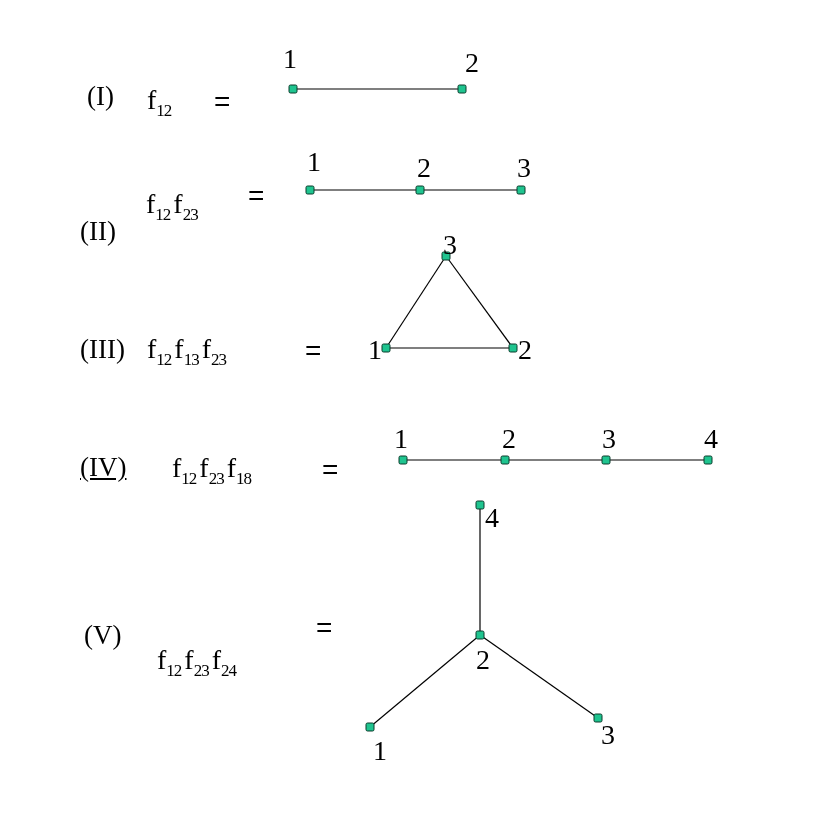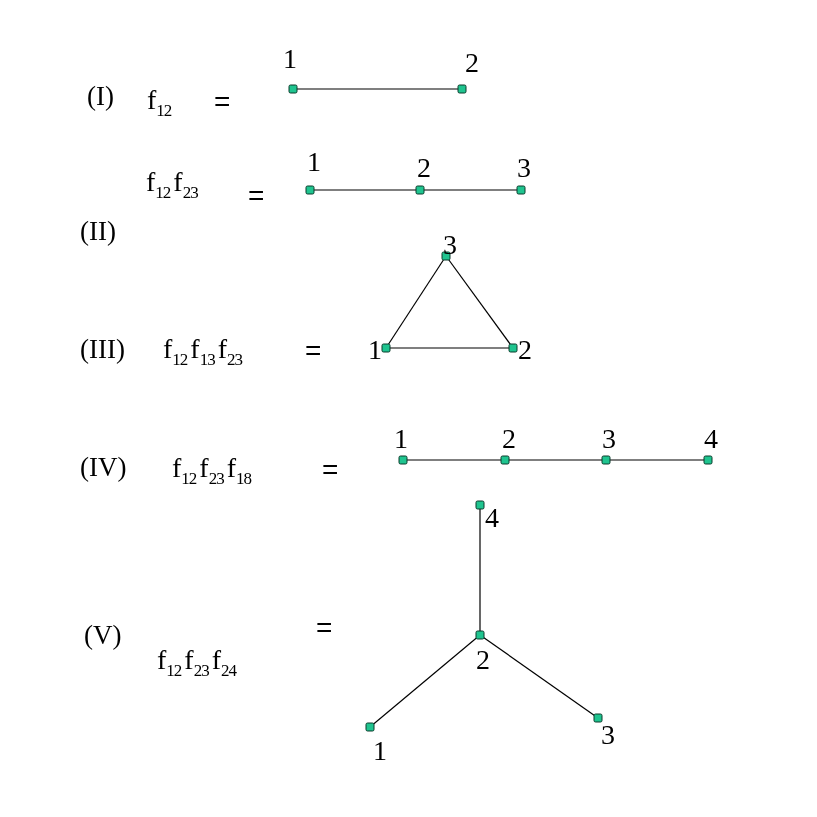--- a/index.html
+++ b/index.html
@@ -12,30 +12,30 @@
   .eq { position:absolute; font-family:"Liberation Sans", sans-serif; font-size:28px; line-height:1; }
   svg.graph { position:absolute; left:0; top:0; width:817px; height:817px; overflow:visible; }
   .nodelbl { font-family:"Liberation Serif", serif; font-size:28px; fill:#000; }
 </style>
 </head>
 <body>
 
 <div class="lbl" style="left:87px;top:83px;">(I)</div>
 <div class="lbl" style="left:80px;top:178px;margin-top:40px;">(II)</div>
 <div class="lbl" style="left:80px;top:336px;">(III)</div>
-<div class="lbl" style="left:80px;top:454px;">(IV)</div>
+<div class="lbl" style="left:80px;top:454px;text-decoration:underline;">(IV)</div>
 <div class="lbl" style="left:84px;top:622px;">(V)</div>
 
 <div class="expr" style="left:147px;top:86px;">
   <span class="f"><span>f</span><sub>12</sub></span>
 </div>
-<div class="expr" style="left:146px;top:168px;">
+<div class="expr" style="left:146px;top:190px;">
   <span class="f"><span>f</span><sub>12</sub></span><span class="f"><span>f</span><sub>23</sub></span>
 </div>
-<div class="expr" style="left:163px;top:335px;">
+<div class="expr" style="left:147px;top:335px;">
   <span class="f"><span>f</span><sub>12</sub></span><span class="f"><span>f</span><sub>13</sub></span><span class="f"><span>f</span><sub>23</sub></span>
 </div>
 <div class="expr" style="left:172px;top:454px;">
   <span class="f"><span>f</span><sub>12</sub></span><span class="f"><span>f</span><sub>23</sub></span><span class="f"><span>f</span><sub>18</sub></span>
 </div>
 <div class="expr" style="left:157px;top:646px;">
   <span class="f"><span>f</span><sub>12</sub></span><span class="f"><span>f</span><sub>23</sub></span><span class="f"><span>f</span><sub>24</sub></span>
 </div>
 
 <div class="eq" style="left:214px;top:88px;">=</div>

